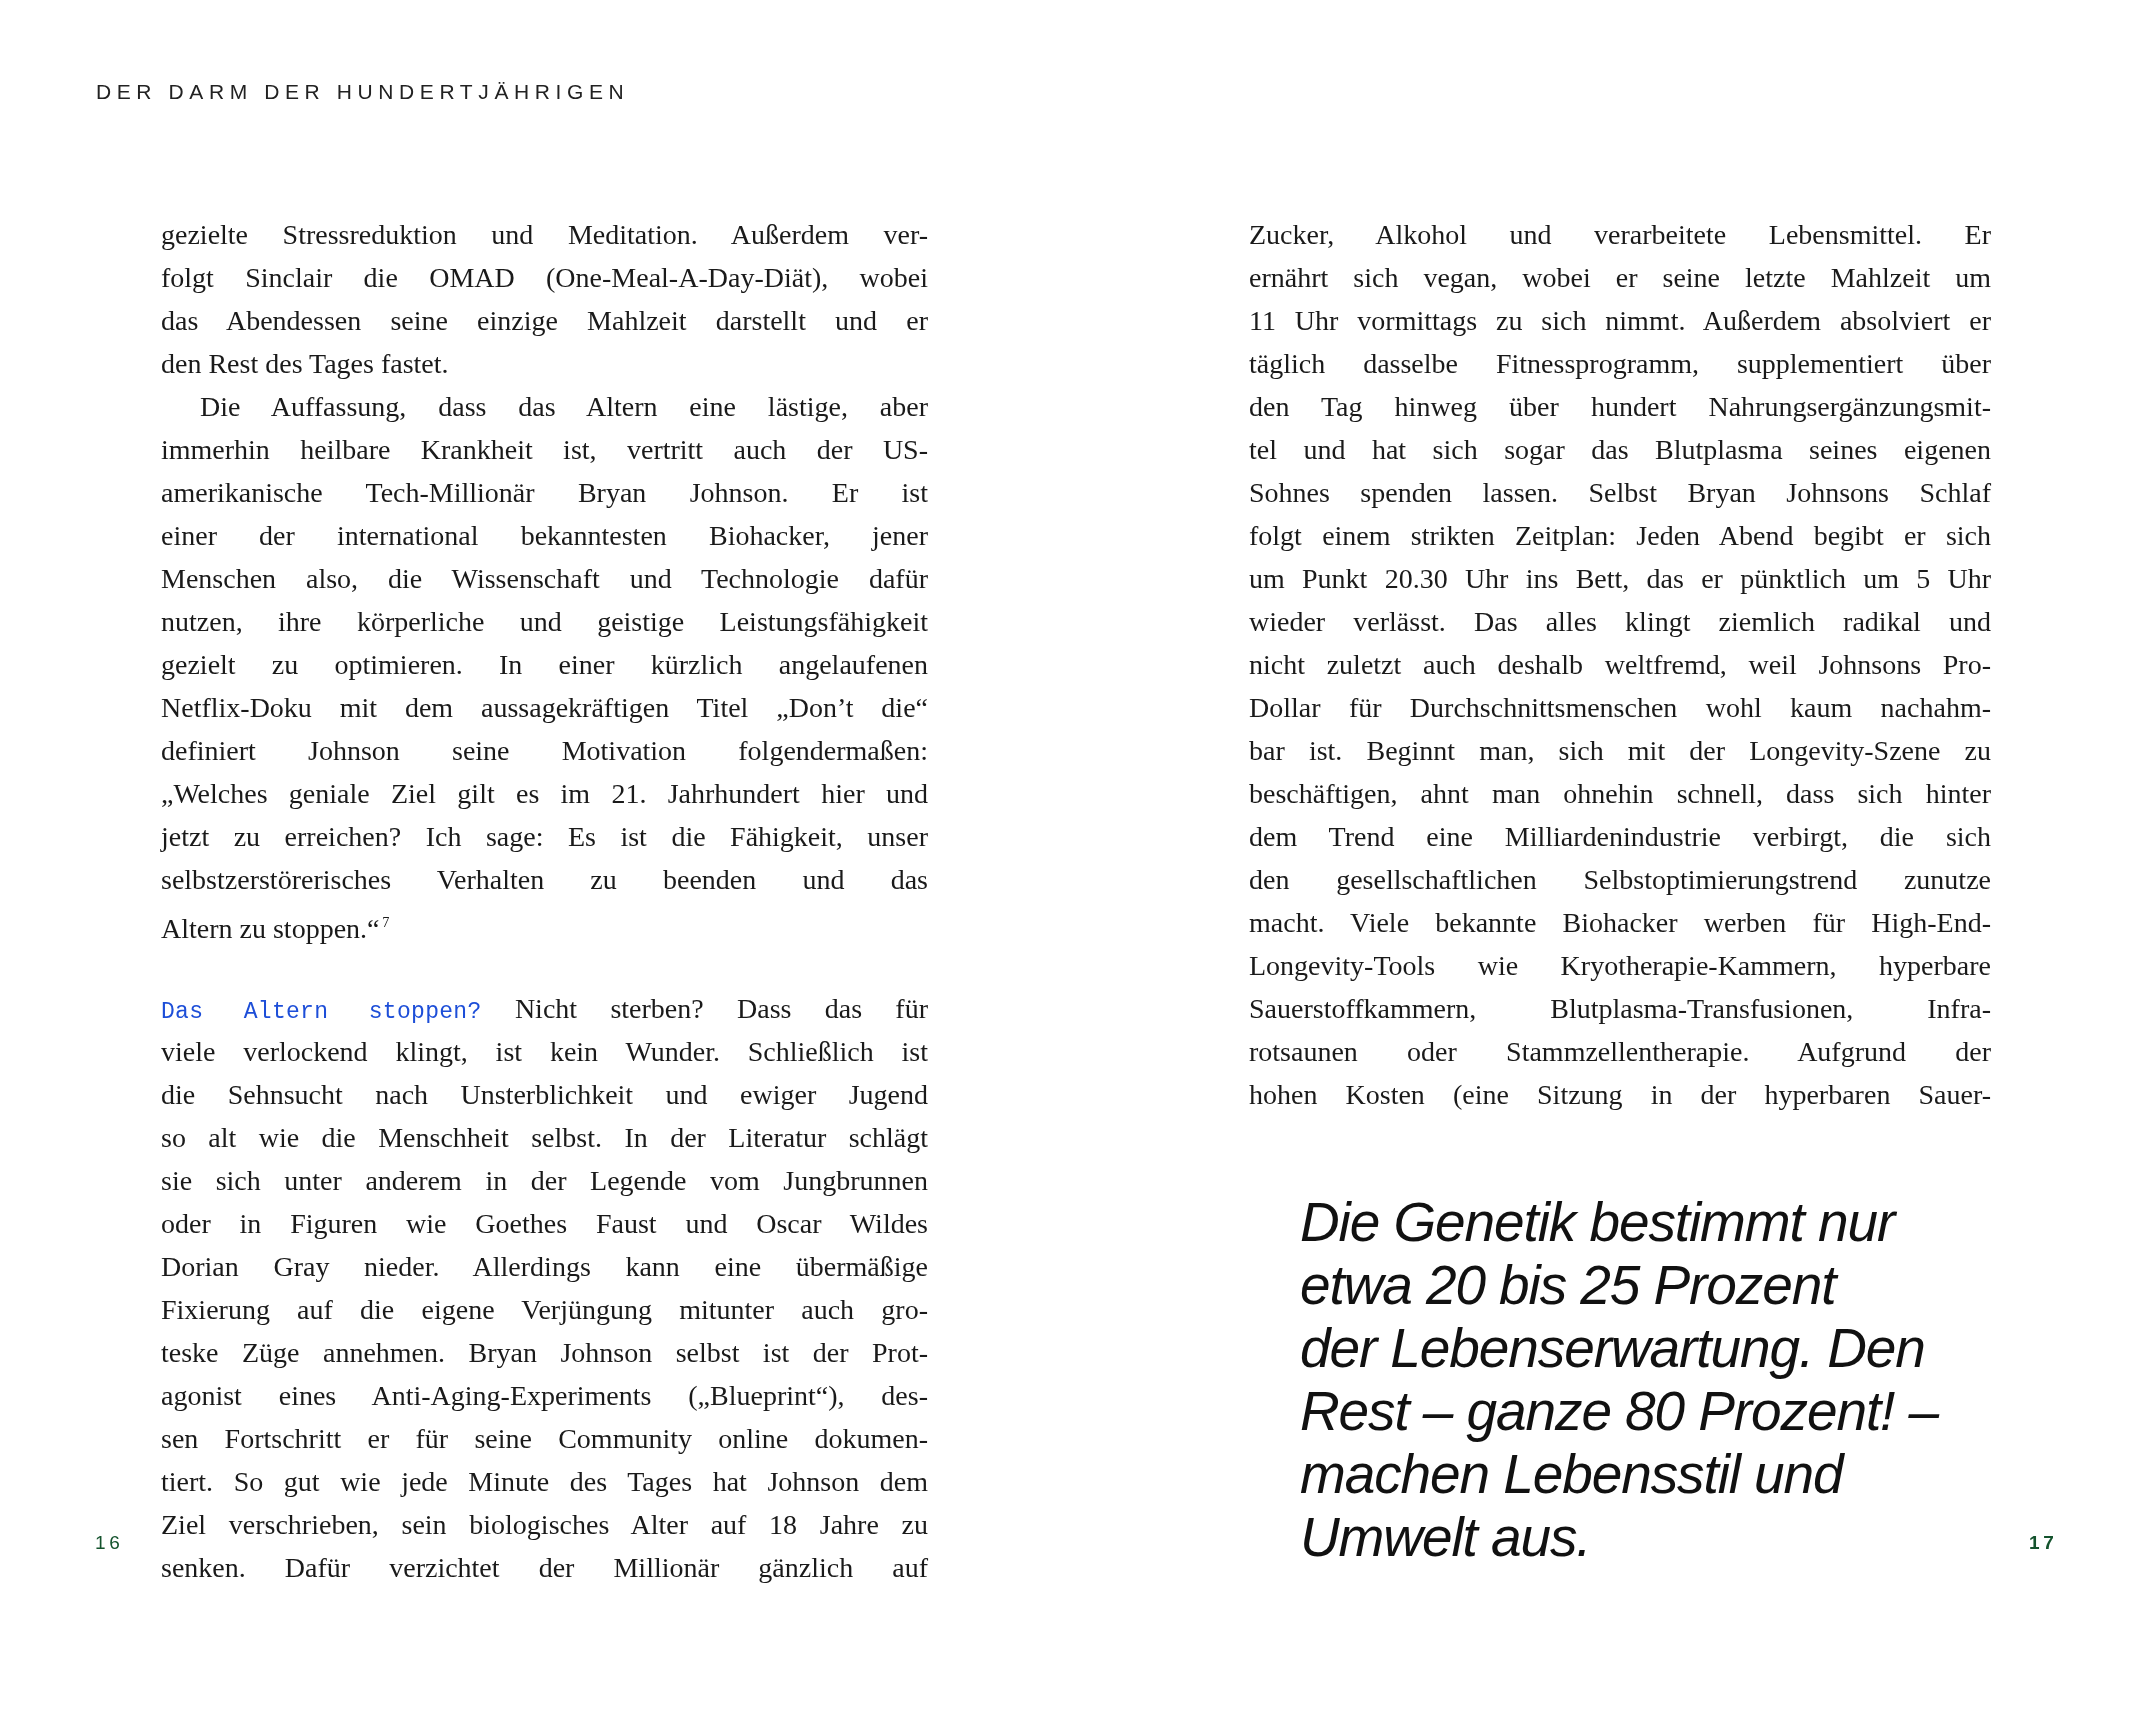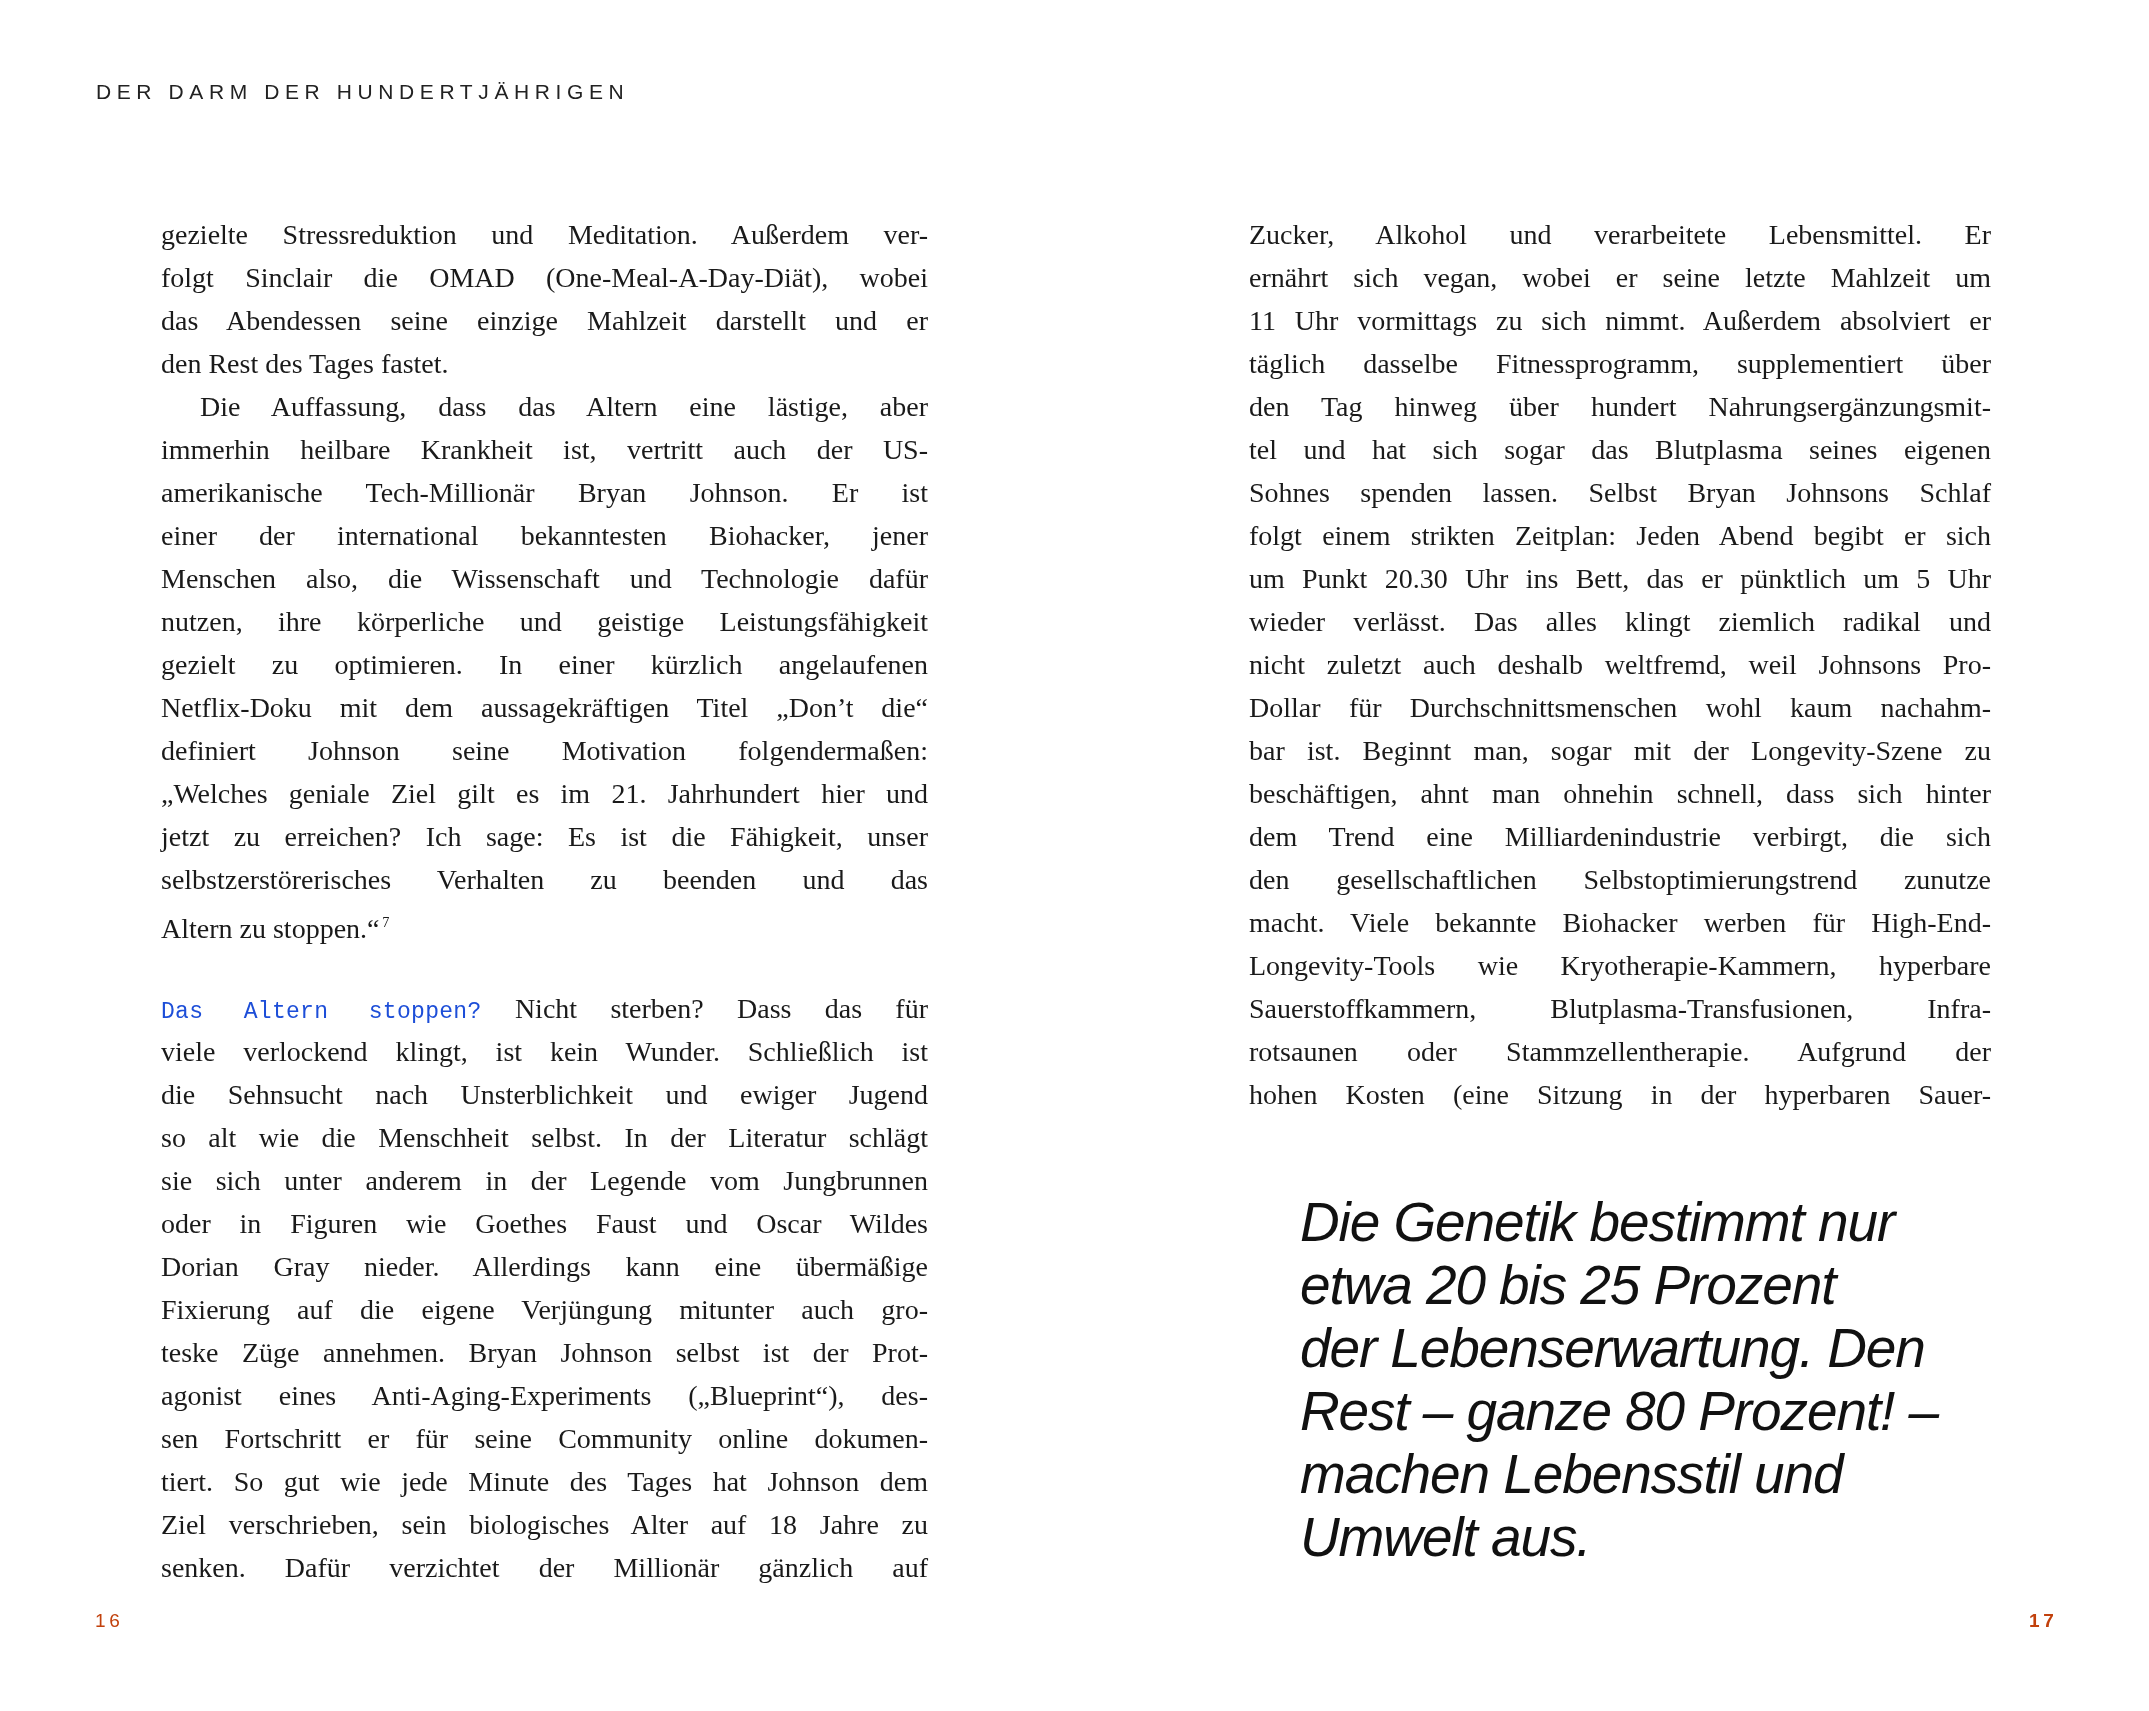--- a/index.html
+++ b/index.html
@@ -2,21 +2,21 @@
 <html style="font-size:14.3px"><head>
 <meta charset="utf-8">
 <style>
   html, body { margin: 0; padding: 0; background: #ffffff; }
   body { width: 2149px; height: 1711px; position: relative; overflow: hidden; color: #1a1a1a; }
   .running-head {
     position: absolute; left: 96px; top: 80px;
     font-family: "Liberation Sans", sans-serif; font-size: 21px; letter-spacing: 5.6px;
     color: #222; white-space: nowrap;
   }
-  .folio { position: absolute; top: 1610px; font-family: "Liberation Sans", sans-serif; font-size: 19px; letter-spacing: 3.6px; color: #c2410c; }
+  .folio { position: absolute; top: 1532px; font-family: "Liberation Sans", sans-serif; font-size: 19px; letter-spacing: 3.6px; color: #14532d; }
   .folio.left { left: 95px; }
   .folio.right { left: 2029px; font-weight: bold; }
   .column { position: absolute; top: 193px; margin-top: 20px; }
   .column.left { left: 161px; width: 767px; }
   .column.right { left: 1249px; width: 742px; }
   .line {
     font-family: "Liberation Serif", serif; font-size: 28px; line-height: 43px; height: 43px;
     text-align: justify; text-align-last: justify; white-space: nowrap; overflow: visible;
   }
   .line.last { text-align-last: left; }
@@ -85,21 +85,21 @@
   <div class="line">11 Uhr vormittags zu sich nimmt. Außerdem absolviert er</div>
   <div class="line">täglich dasselbe Fitnessprogramm, supplementiert über</div>
   <div class="line">den Tag hinweg über hundert Nahrungsergänzungsmit-</div>
   <div class="line">tel und hat sich sogar das Blutplasma seines eigenen</div>
   <div class="line">Sohnes spenden lassen. Selbst Bryan Johnsons Schlaf</div>
   <div class="line">folgt einem strikten Zeitplan: Jeden Abend begibt er sich</div>
   <div class="line">um Punkt 20.30 Uhr ins Bett, das er pünktlich um 5 Uhr</div>
   <div class="line">wieder verlässt. Das alles klingt ziemlich radikal und</div>
   <div class="line">nicht zuletzt auch deshalb weltfremd, weil Johnsons Pro-</div>
   <div class="line">Dollar für Durchschnittsmenschen wohl kaum nachahm-</div>
-  <div class="line">bar ist. Beginnt man, sogar mit der Longevity-Szene zu</div>
+  <div class="line">bar ist. Beginnt man, sich mit der Longevity-Szene zu</div>
   <div class="line">beschäftigen, ahnt man ohnehin schnell, dass sich hinter</div>
   <div class="line">dem Trend eine Milliardenindustrie verbirgt, die sich</div>
   <div class="line">den gesellschaftlichen Selbstoptimierungstrend zunutze</div>
   <div class="line">macht. Viele bekannte Biohacker werben für High-End-</div>
   <div class="line">Longevity-Tools wie Kryotherapie-Kammern, hyperbare</div>
   <div class="line">Sauerstoffkammern, Blutplasma-Transfusionen, Infra-</div>
   <div class="line">rotsaunen oder Stammzellentherapie. Aufgrund der</div>
   <div class="line">hohen Kosten (eine Sitzung in der hyperbaren Sauer-</div>
 </div>
 

